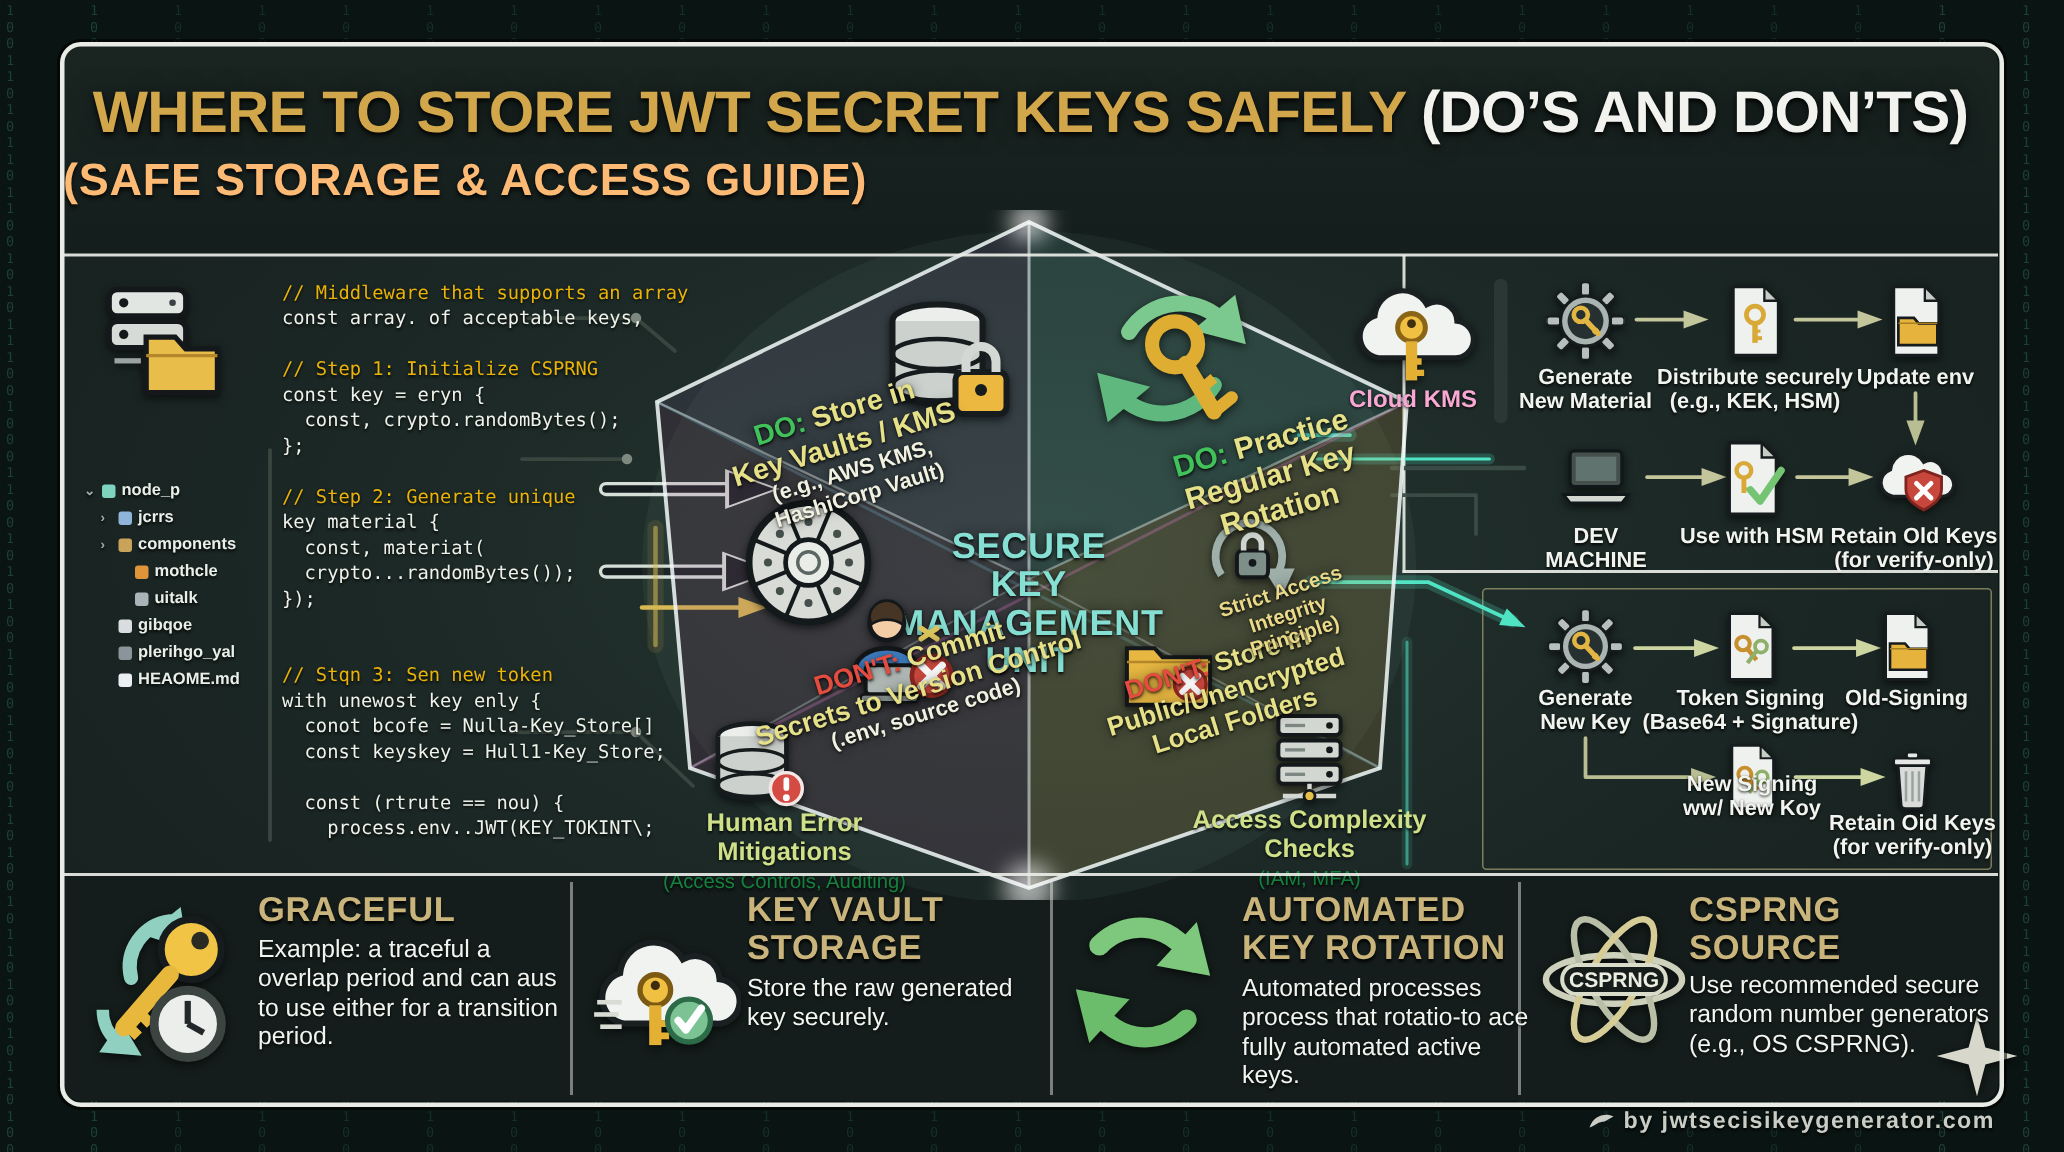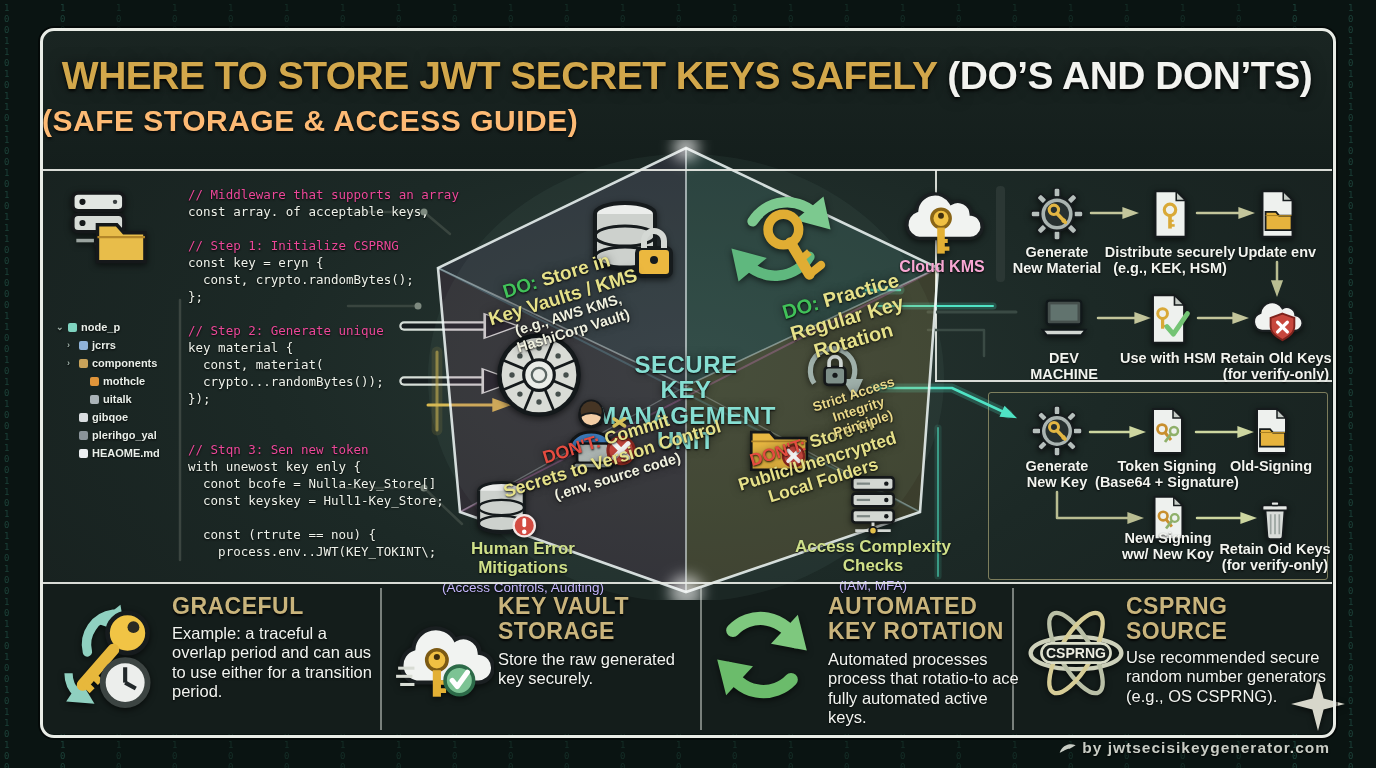--- a/index.html
+++ b/index.html
@@ -23,21 +23,21 @@
   #title-line{left:42px;top:54px;width:1290px;text-align:center;white-space:nowrap;z-index:5;
     font-size:39px;font-weight:bold;letter-spacing:-0.5px;
     text-shadow:0 2px 3px rgba(0,0,0,0.85), 0 0 14px rgba(0,0,0,0.5);}
   #title-line .gold{color:#d2a74b;}
   #title-line .white{color:#f2f3ef;}
   #subtitle{left:42px;top:104px;width:1290px;text-align:left;z-index:5;font-size:30px;font-weight:bold;
     color:#fdba74;letter-spacing:0.5px;text-shadow:0 2px 3px rgba(0,0,0,0.8);}
   
   #code-lines{left:188px;top:186px;width:280px;z-index:3;font-family:"DejaVu Sans Mono",monospace;
     font-size:12.5px;line-height:17px;white-space:pre;text-shadow:0 1px 2px rgba(0,0,0,0.9);}
-  #code-lines .cm{color:#ec4899;}
+  #code-lines .cm{color:#eab308;}
   #code-lines .cd{color:#eef2ea;}
   #file-tree{left:56px;top:318px;width:130px;z-index:3;font-size:11px;font-weight:bold;color:#e9efe9;
     line-height:18px;text-shadow:0 1px 2px rgba(0,0,0,0.9);}
   .tree-item{display:flex;align-items:center;gap:4px;}
   .tree-chip{display:inline-block;width:9px;height:9px;border-radius:2px;flex:0 0 auto;}
   .tree-chev{color:#9fb0a8;font-size:9px;width:8px;}
   
   .icon-box{z-index:3;}
   .icon-box svg{display:block;filter:drop-shadow(0 2px 3px rgba(0,0,0,0.6));}
   
@@ -45,21 +45,21 @@
   #cube-center{left:596px;top:352px;width:180px;color:#86dfd3;font-size:24px;font-weight:bold;
     line-height:1.06;letter-spacing:0.5px;}
   .quad{font-weight:bold;}
   .quad .pfx-do{color:#41c159;}
   .quad .pfx-dont{color:#e44c40;}
   .quad .main{color:#e6e189;}
   .quad .sub{color:#f0f1e0;font-weight:bold;}
   #side-note{color:#ead989;font-size:13.5px;font-weight:bold;line-height:1.15;}
   .annot{z-index:3;text-align:center;text-shadow:0 1px 2px rgba(0,0,0,0.9);}
   .annot .t{color:#cfe089;font-weight:bold;font-size:17px;line-height:1.1;}
-  .annot .s{color:#c4b5fd;font-size:13.5px;margin-top:3px;}
+  .annot .s{color:#15803d;font-size:13.5px;margin-top:3px;}
   
   .flow-label{z-index:3;text-align:center;color:#f2f4ef;font-weight:bold;font-size:14.5px;line-height:1.12;
     text-shadow:0 1px 2px rgba(0,0,0,0.9);}
   #cloud-kms-label{left:886px;top:258px;width:112px;text-align:center;z-index:3;color:#f9a8d4;
     font-size:16px;font-weight:bold;text-shadow:0 1px 2px rgba(0,0,0,0.9);}
   
   #panel-top-right{left:935px;top:170px;width:397px;height:212px;border-left:2px solid rgba(233,236,230,0.9);z-index:2;}
   #panel-bottom-right{left:988px;top:392px;width:338px;height:186px;border:1.5px solid rgba(205,197,138,0.55);
     border-radius:3px;z-index:2;}
   
@@ -4029,21 +4029,21 @@
     <div class="icon-box" style="left: 1144px; top: 494px; width: 48px; height: 48px; position: absolute;">
       <svg viewBox="0 0 100 100" width="100%" height="100%" xmlns="http://www.w3.org/2000/svg">
         <path d="M22 6 h40 l18 18 v70 h-58 z" fill="#eef1ee" stroke="#161b1d" stroke-width="4"></path>
         <path d="M62 6 l18 18 h-18 z" fill="#c6ccc6" stroke="#161b1d" stroke-width="3"></path>
         <circle cx="40" cy="46" r="9" fill="none" stroke="#c88f2e" stroke-width="5.5"></circle>
         <line x1="46" y1="53" x2="58" y2="68" stroke="#c88f2e" stroke-width="6"></line>
         <circle cx="64" cy="50" r="8" fill="none" stroke="#8fb06a" stroke-width="5"></circle>
         <line x1="58" y1="56" x2="46" y2="72" stroke="#8fb06a" stroke-width="5.5"></line>
       </svg>
     </div>
-    <div class="flow-label" style="left: 1093px; top: 530px; width: 150px; position: absolute;">
+    <div class="flow-label" style="left: 1093px; top: 515px; width: 150px; position: absolute;">
       <div>New Signing</div>
       <div>ww/ New Koy</div>
     </div>
     <div class="icon-box" style="left: 1251px; top: 494px; width: 48px; height: 48px; position: absolute;">
       <svg viewBox="0 0 100 100" width="100%" height="100%" xmlns="http://www.w3.org/2000/svg">
         <path d="M30 34 h40 l-4 54 a6 6 0 0 1 -6 6 h-20 a6 6 0 0 1 -6 -6 z" fill="#d9dcd9" stroke="#161b1d" stroke-width="4"></path>
         <rect x="24" y="24" width="52" height="10" rx="3" fill="#e5e8e5" stroke="#161b1d" stroke-width="3.5"></rect>
         <rect x="42" y="16" width="16" height="8" rx="3" fill="#e5e8e5" stroke="#161b1d" stroke-width="3"></rect>
         <path d="M41 42 v42 M50 42 v42 M59 42 v42" stroke="#9aa39f" stroke-width="3.5"></path>
       </svg>

